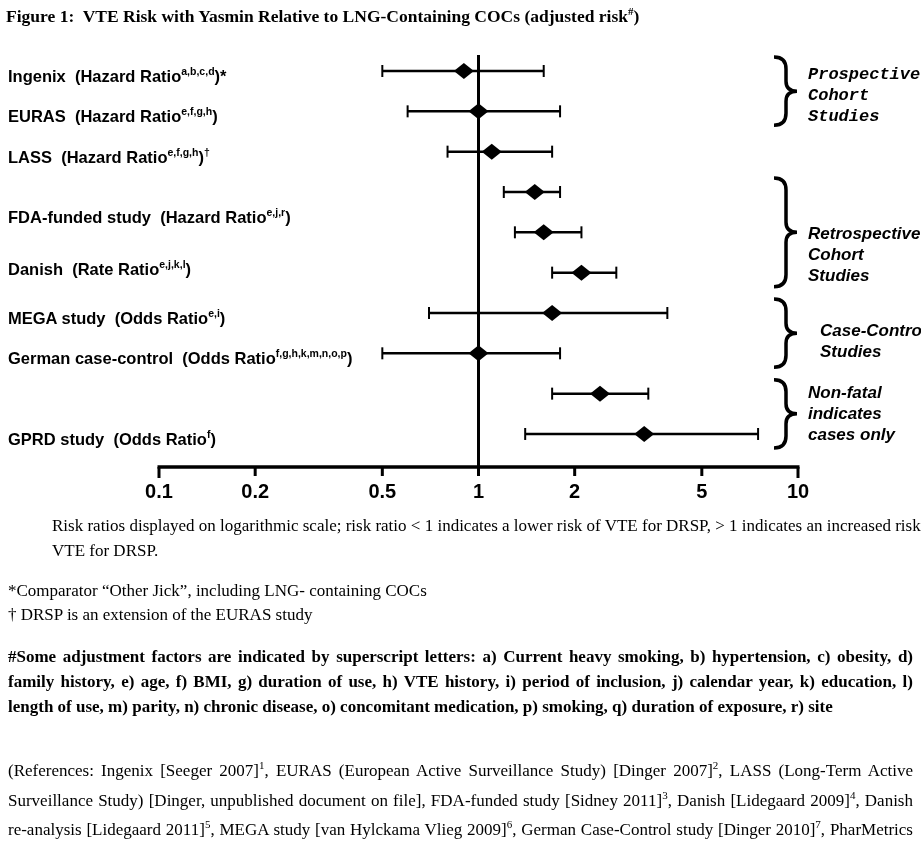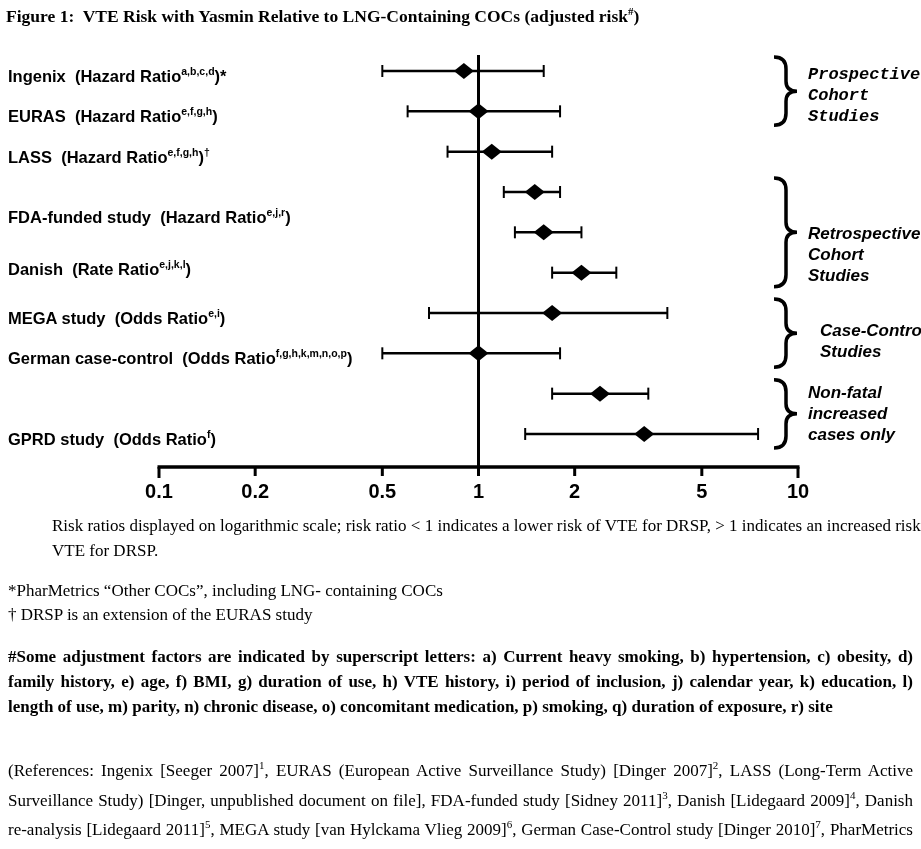--- a/index.html
+++ b/index.html
@@ -92,20 +92,20 @@
     <div class="study-label" style="top: 50.33px;">EURAS  (Hazard Ratio<sup>e,f,g,h</sup>)</div>
     <div class="study-label" style="top: 90.66px;">LASS  (Hazard Ratio<sup>e,f,g,h</sup>)<sup>†</sup></div>
     <div class="study-label" style="top: 130.99px; margin-top: 20px;">FDA-funded study  (Hazard Ratio<sup>e,j,r</sup>)</div>
     <div class="study-label" style="top: 171.32px; margin-top: 32px;">Danish  (Rate Ratio<sup>e,j,k,l</sup>)</div>
     <div class="study-label" style="top: 251.98px;">MEGA study  (Odds Ratio<sup>e,i</sup>)</div>
     <div class="study-label" style="top: 292.31px;">German case-control  (Odds Ratio<sup>f,g,h,k,m,n,o,p</sup>)</div>
     <div class="study-label" style="top: 372.97px;">GPRD study  (Odds Ratio<sup>f</sup>)</div>
     <div class="group-label" style="top: 14px; font-family: Liberation Mono, monospace;"><div>Prospective</div><div>Cohort</div><div>Studies</div></div>
     <div class="group-label" style="top: 151px; margin-top: 22px;"><div>Retrospective</div><div>Cohort</div><div>Studies</div></div>
     <div class="group-label" style="top: 270px; margin-left: 12px;"><div>Case-Control</div><div>Studies</div></div>
-    <div class="group-label" style="top: 332.305px;"><div>Non-fatal</div><div>increased</div><div>cases only</div></div>
+    <div class="group-label" style="top: 332.305px;"><div>Non-fatal</div><div>indicates</div><div>cases only</div></div>
   </div>
 
 <div class="para" id="para-scale">Risk ratios displayed on logarithmic scale; risk ratio &lt; 1 indicates a lower risk of VTE for DRSP, &gt; 1 indicates an increased risk of VTE for DRSP.</div>
-<div class="para" id="para-comparator">*PharMetrics “Other COCs”, including LNG- containing COCs</div>
+<div class="para" id="para-comparator">*Comparator “Other Jick”, including LNG- containing COCs</div>
 <div class="para" id="para-lass">† DRSP is an extension of the EURAS study</div>
 <div class="para justify" id="para-adjust">#Some adjustment factors are indicated by superscript letters: a) Current heavy smoking, b) hypertension, c) obesity, d) family history, e) age, f) BMI, g) duration of use, h) VTE history, i) period of inclusion, j) calendar year, k) education, l) length of use, m) parity, n)  chronic disease, o) concomitant medication, p) smoking, q) duration of exposure, r) site</div>
 <div class="para justify" id="para-refs">(References: Ingenix [Seeger 2007]<sup>1</sup>, EURAS (European Active Surveillance Study) [Dinger 2007]<sup>2</sup>, LASS (Long-Term Active  Surveillance Study) [Dinger, unpublished document on file], FDA-funded study [Sidney 2011]<sup>3</sup>, Danish [Lidegaard 2009]<sup>4</sup>, Danish re-analysis [Lidegaard 2011]<sup>5</sup>, MEGA study [van Hylckama Vlieg 2009]<sup>6</sup>, German Case-Control study [Dinger 2010]<sup>7</sup>, PharMetrics [Jick  2011]<sup>8</sup>, GPRD study [Parkin 2011]<sup>9</sup>)</div>
 
 </body></html>

